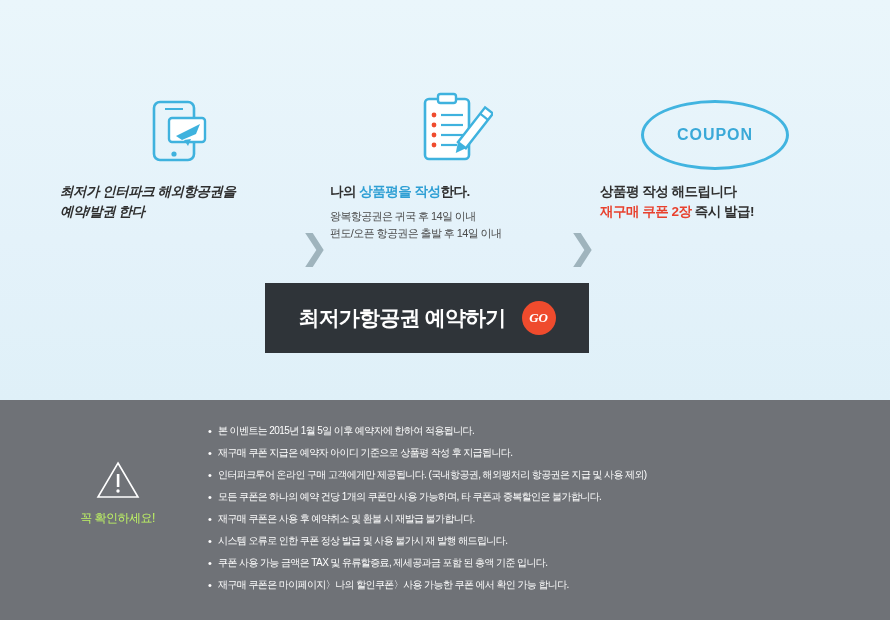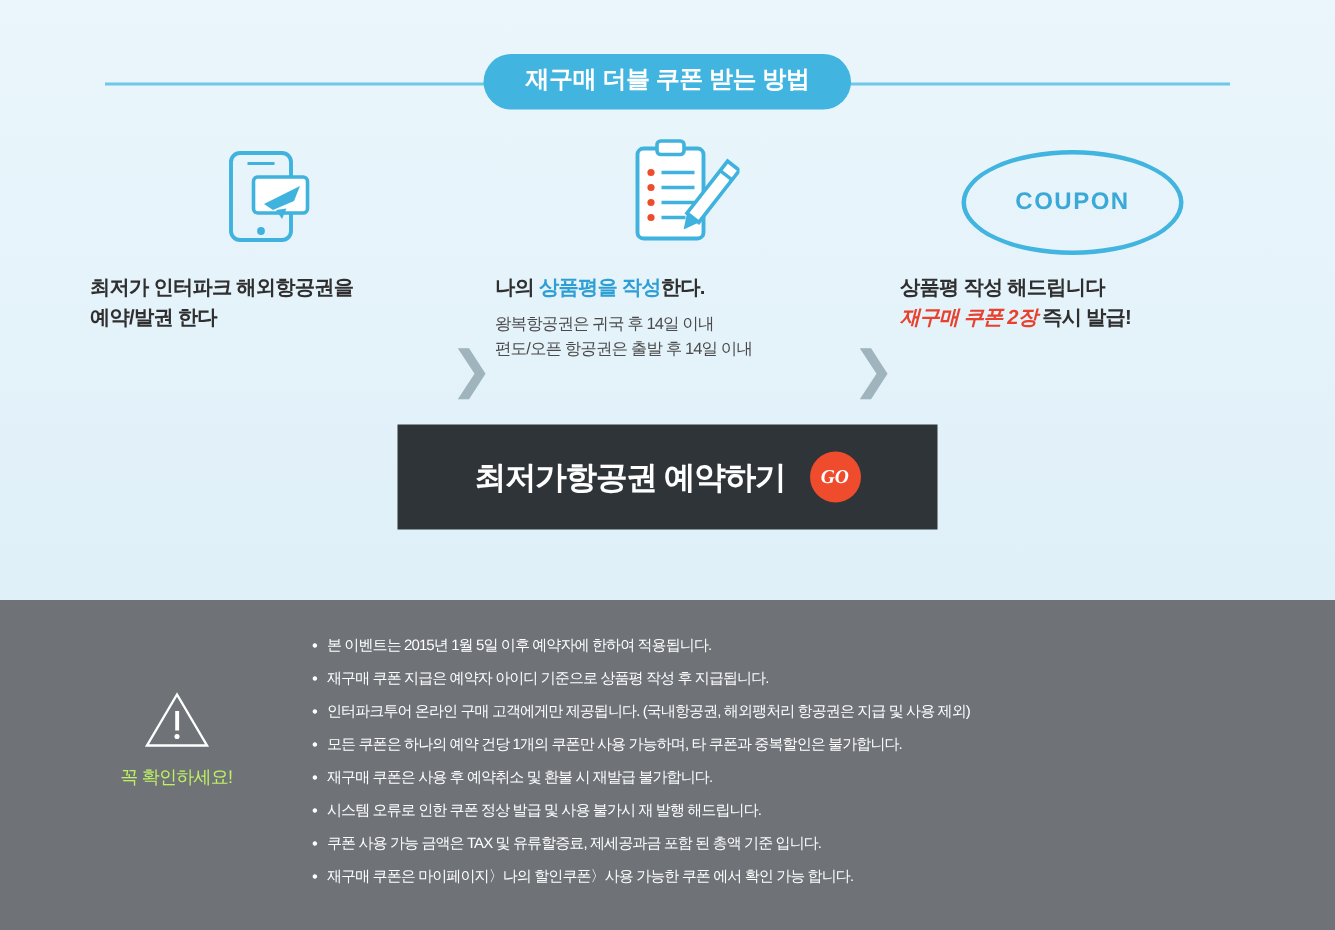--- a/index.html
+++ b/index.html
@@ -62,21 +62,21 @@
   .steps {
     position: absolute;
     top: 90px;
     left: 0;
     width: 890px;
     height: 175px;
   }
   .step {
     position: absolute;
   }
-  .step-1 { left: 60px; width: 230px; }
+  .step-1 { left: 60px; width: 230px; font-style: italic; }
   .step-2 { left: 330px; width: 240px; }
   .step-3 { left: 600px; width: 230px; }
 
   .icon-box {
     height: 82px;
     display: flex;
     align-items: center;
     justify-content: center;
   }
   .step-caption {
@@ -88,21 +88,21 @@
     font-weight: bold;
   }
   .step-sub {
     margin-top: 6px;
     font-size: 11px;
     color: #4a4a4a;
     line-height: 1.55;
     letter-spacing: -0.6px;
   }
   .hl-blue { color: #2e9fd4; }
-  .hl-red { color: #e8412e; font-weight: bold; font-style: italic; }
+  .hl-red { color: #e8412e; font-weight: bold; }
 
   .arrow {
     position: absolute;
     top: 140px;
     font-size: 34px;
     color: #9fb4bd;
     font-family: "DejaVu Sans", sans-serif;
     line-height: 1;
   }
   .arrow-1 { left: 300px; }
@@ -126,21 +126,21 @@
     font-weight: bold;
     letter-spacing: 1px;
     font-family: "Liberation Sans", sans-serif;
   }
 
   
   .cta {
     position: absolute;
     left: 265px;
     top: 283px;
-    width: 360px;
+    width: 324px;
     height: 70px;
     background: #2f3439;
     display: flex;
     align-items: center;
     justify-content: center;
     gap: 16px;
   }
   .cta-label {
     color: #ffffff;
     font-size: 21px;
@@ -216,25 +216,20 @@
   }
   ul { margin: 0; padding: 0; }
 </style>
 </head>
 <body>
 
 <div class="page">
 
   <div class="top">
 
-    <div class="title-wrap">
-      <div class="title-line left"></div>
-      <div class="title-line right"></div>
-      <div class="title-pill">재구매 더블 쿠폰 받는 방법</div>
-    </div>
 
     <div class="steps">
 
       <div class="step step-1">
         <div class="icon-box">
           <svg width="74" height="74" viewBox="0 0 74 74">
             <rect x="16" y="8" width="40" height="58" rx="6" ry="6" fill="none" stroke="#3fb2de" stroke-width="2.6"></rect>
             <line x1="27" y1="15" x2="45" y2="15" stroke="#3fb2de" stroke-width="2"></line>
             <circle cx="36" cy="60" r="2.6" fill="#3fb2de"></circle>
             <rect x="31" y="24" width="36" height="24" rx="3" ry="3" fill="#ffffff" stroke="#3fb2de" stroke-width="2.4"></rect>

